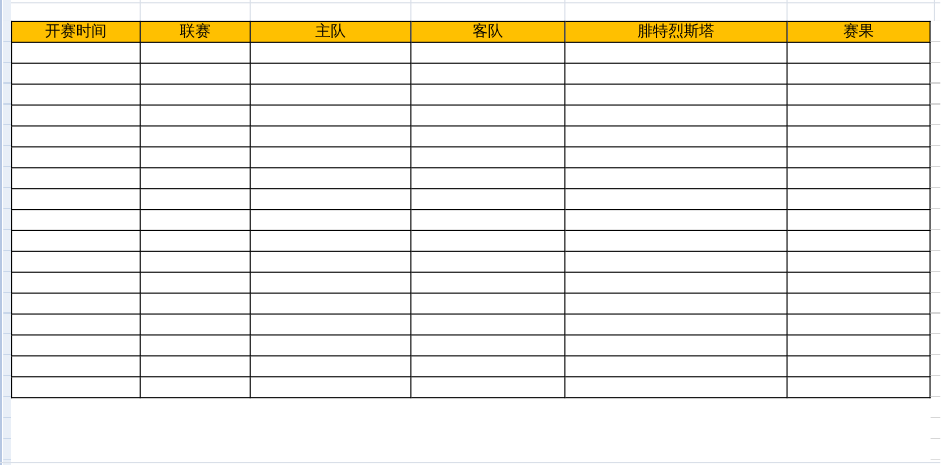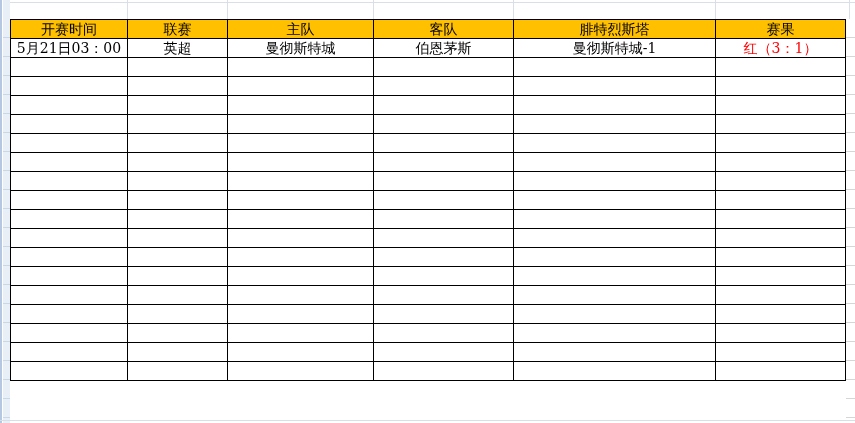--- a/index.html
+++ b/index.html
@@ -84,28 +84,20 @@
         <th>开赛时间</th>
         <th>联赛</th>
         <th>主队</th>
         <th>客队</th>
         <th>腓特烈斯塔</th>
         <th>赛果</th>
       </tr>
     </thead>
     <tbody>
         <tr>
-          <td>5月21日03：00</td>
-          <td>英超</td>
-          <td>曼彻斯特城</td>
-          <td>伯恩茅斯</td>
-          <td>曼彻斯特城-1</td>
-          <td style="color: rgb(255, 0, 0);">红（3：1）</td>
-        </tr>
-        <tr>
           <td></td>
           <td></td>
           <td></td>
           <td></td>
           <td></td>
           <td></td>
         </tr>
         <tr>
           <td></td>
           <td></td>

